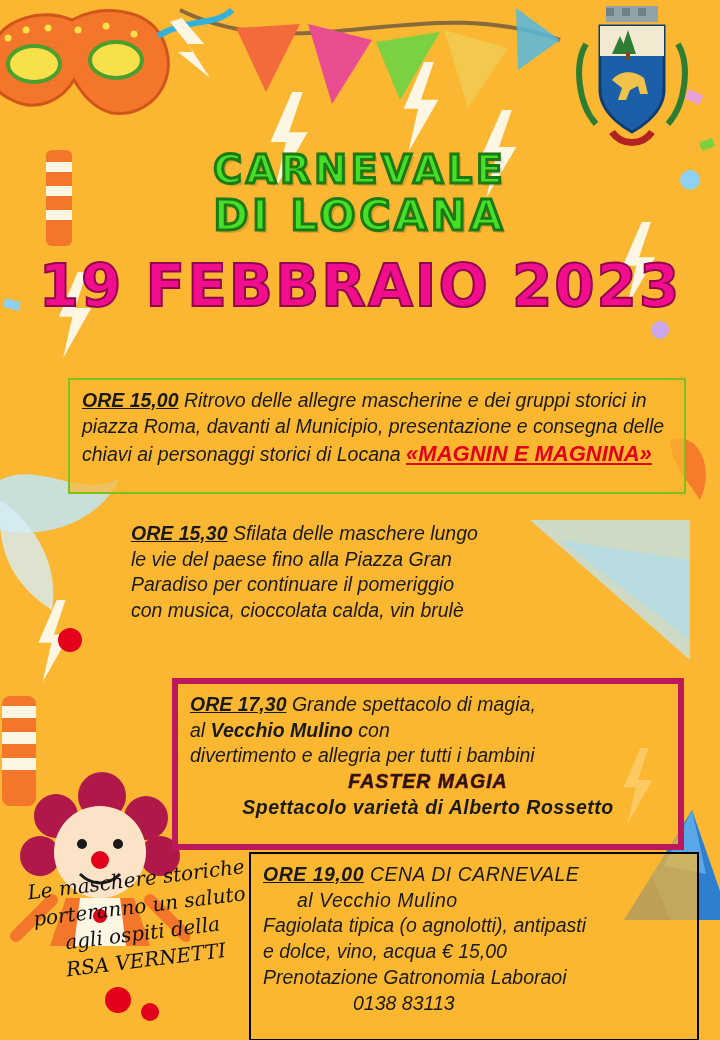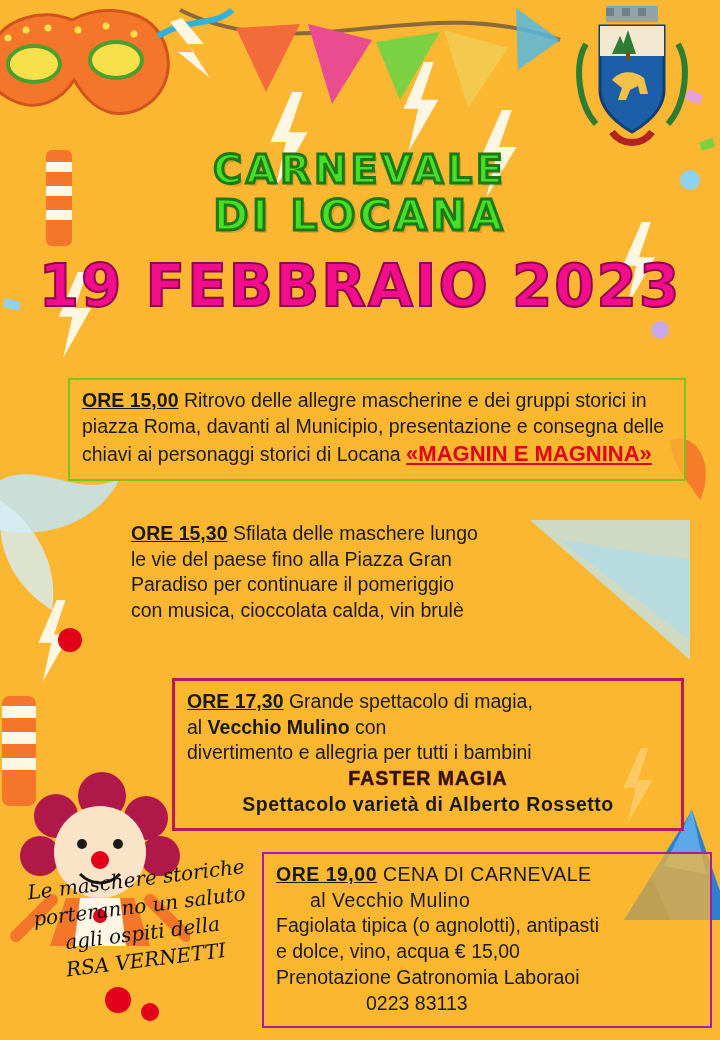--- a/index.html
+++ b/index.html
@@ -72,37 +72,38 @@
     color: #f20d8c;
     -webkit-text-stroke: 2px #8e0550;
     letter-spacing: 2px;
     line-height: 1;
   }
 
   
   .box {
     position: absolute;
     background: rgba(251,183,49,0.72);
-    padding: 8px 12px 10px 12px;
+    padding: 8px 12px 23px 12px;
     z-index: 6;
+    font-style: italic;
   }
   .box p {
     margin: 0;
     font-family: "Liberation Sans", sans-serif;
     font-size: 19.5px;
     line-height: 1.32;
     color: #1a1a1a;
   }
   .ore { font-weight: bold; text-decoration: underline; }
   .bold { font-weight: bold; }
 
   #box1 { left: 68px; top: 378px; width: 618px; border: 2px solid #7ec11f; }
   #box2 { left: 118px; top: 512px; width: 520px; border: 1px solid rgba(0,0,0,0.0); background: transparent; }
-  #box3 { left: 172px; top: 678px; width: 512px; border: 3px solid #be185d; }
-  #box4 { left: 262px; top: 852px; width: 450px; border: 2px solid #a21caf; }
+  #box3 { left: 172px; top: 678px; width: 512px; border: 6px solid #be185d; }
+  #box4 { left: 249px; top: 852px; width: 450px; border: 2px solid #000000; }
 
   .magnin {
     color: #e2001a;
     font-weight: bold;
     font-size: 22px;
     text-decoration: underline;
   }
   .faster {
     display: block;
     text-align: center;
@@ -283,21 +284,21 @@
     <p class="faster">FASTER MAGIA</p>
     <p class="spettacolo center">Spettacolo varietà di Alberto Rossetto</p>
   </div>
 
   <div class="box" id="box4">
     <p class="cena-title"><span class="ore">ORE 19,00</span><span>  CENA DI CARNEVALE</span></p>
     <p class="cena-title indent-1">al Vecchio Mulino</p>
     <p>Fagiolata tipica (o agnolotti), antipasti</p>
     <p>e dolce, vino, acqua  € 15,00</p>
     <p>Prenotazione Gatronomia Laboraoi</p>
-    <p class="indent-2">0223 83113</p>
+    <p class="indent-2">0138 83113</p>
   </div>
 
   <div id="note">
     <p>Le maschere storiche</p>
     <p>porteranno un saluto</p>
     <p>agli ospiti della</p>
     <p>RSA VERNETTI</p>
   </div>
 
 </div>

